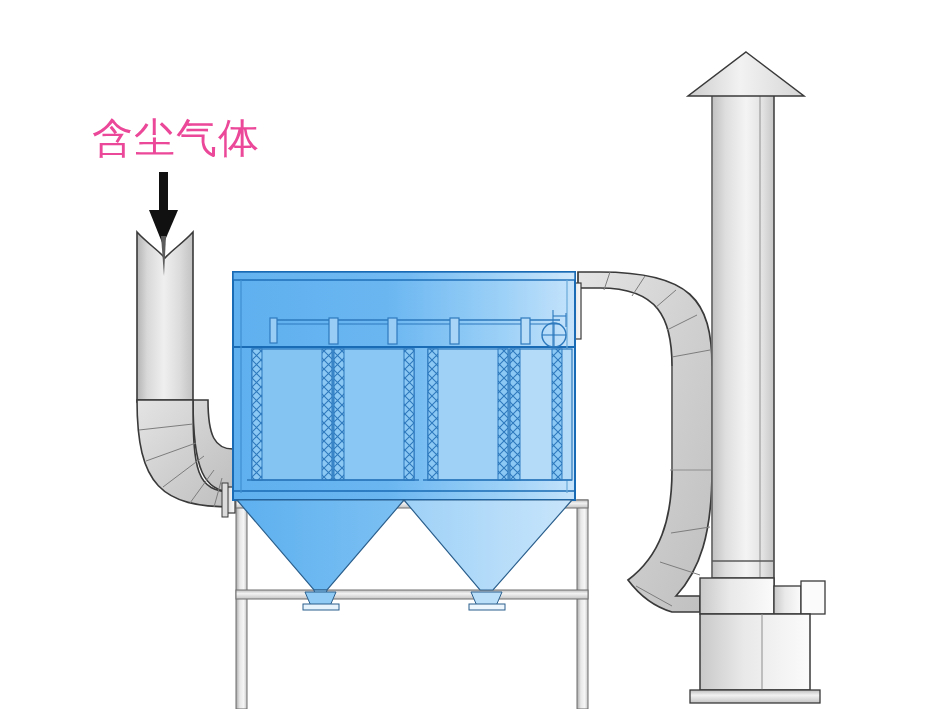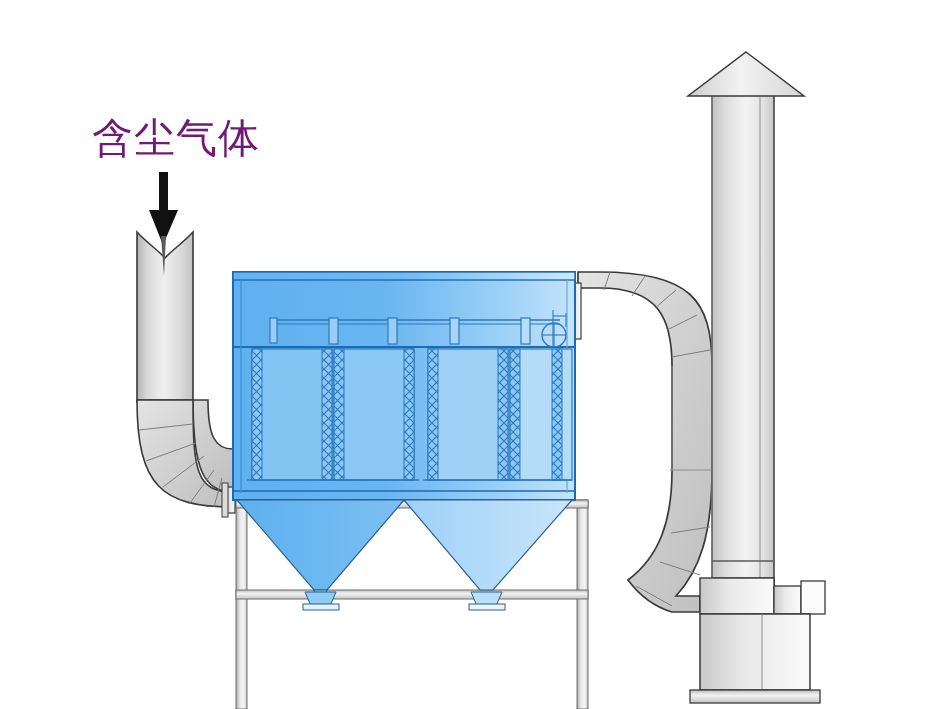--- a/index.html
+++ b/index.html
@@ -21,21 +21,21 @@
     position: absolute;
     left: 0;
     top: 0;
   }
   .inlet-label {
     position: absolute;
     left: 92px;
     top: 118px;
     font-size: 41px;
     line-height: 1;
-    color: #701a75;
+    color: #ec4899;
     font-family: "DejaVu Sans", "Liberation Sans", sans-serif;
     letter-spacing: 1px;
     white-space: nowrap;
     user-select: none;
   }
 </style>
 </head>
 <body>
 
 <div id="stage">

